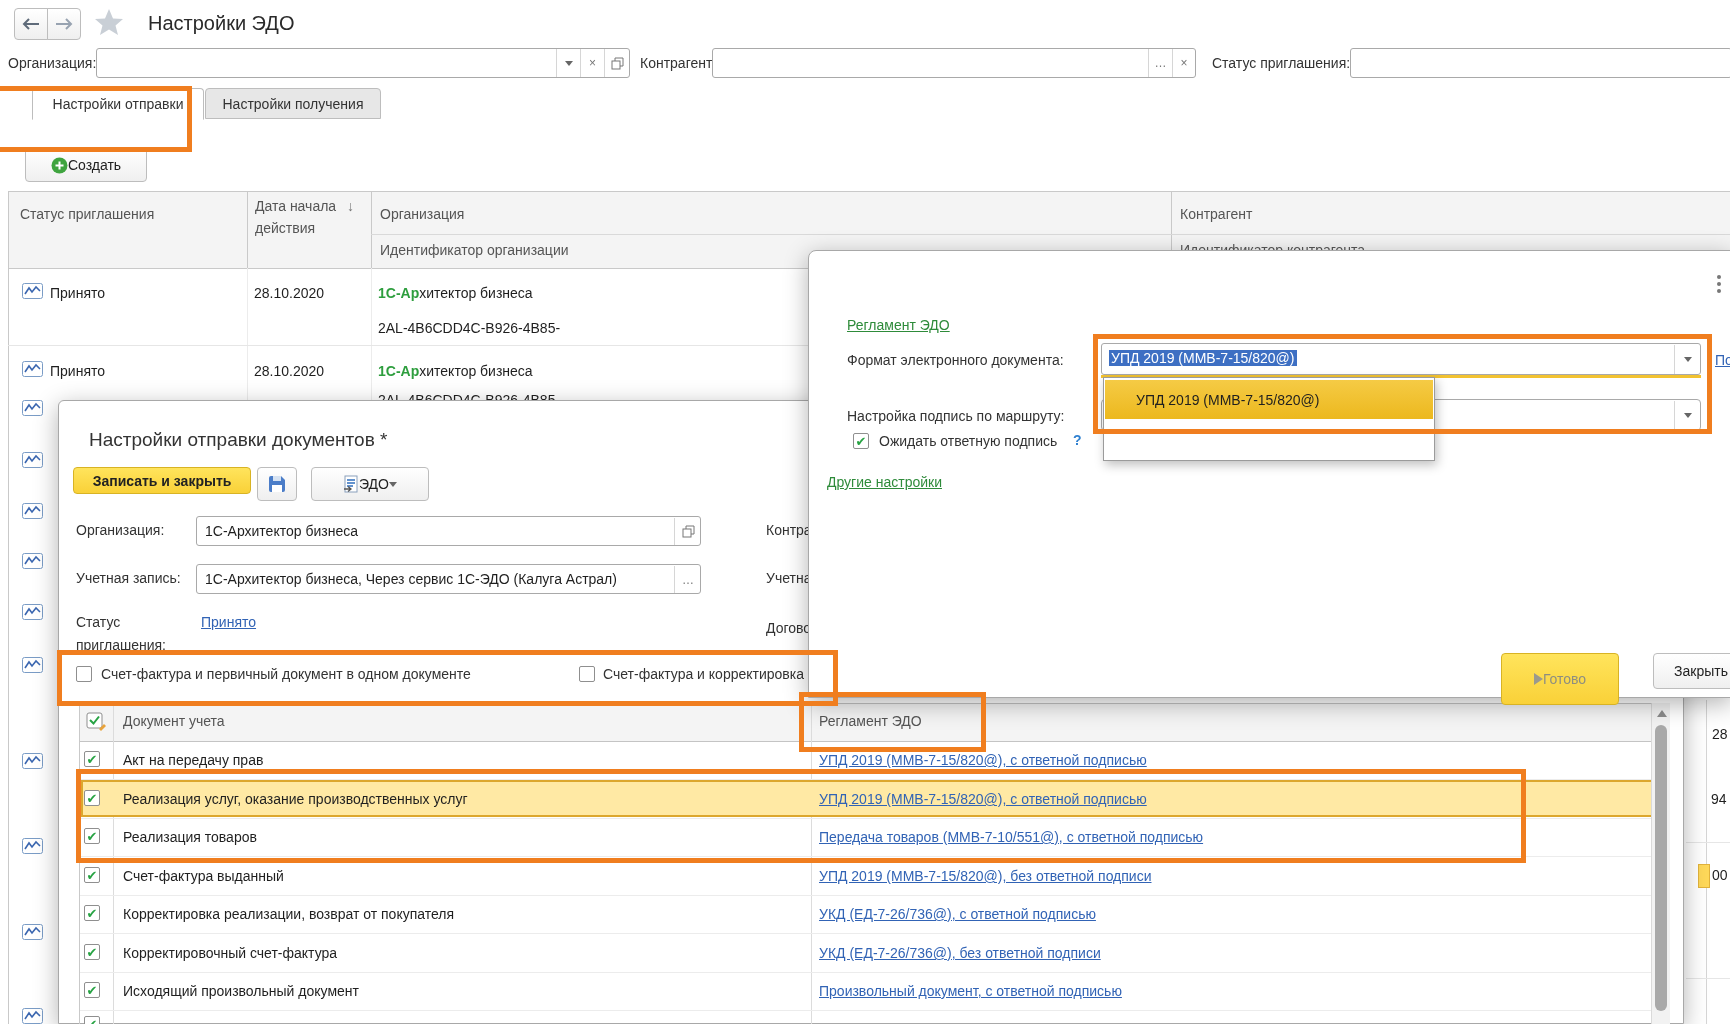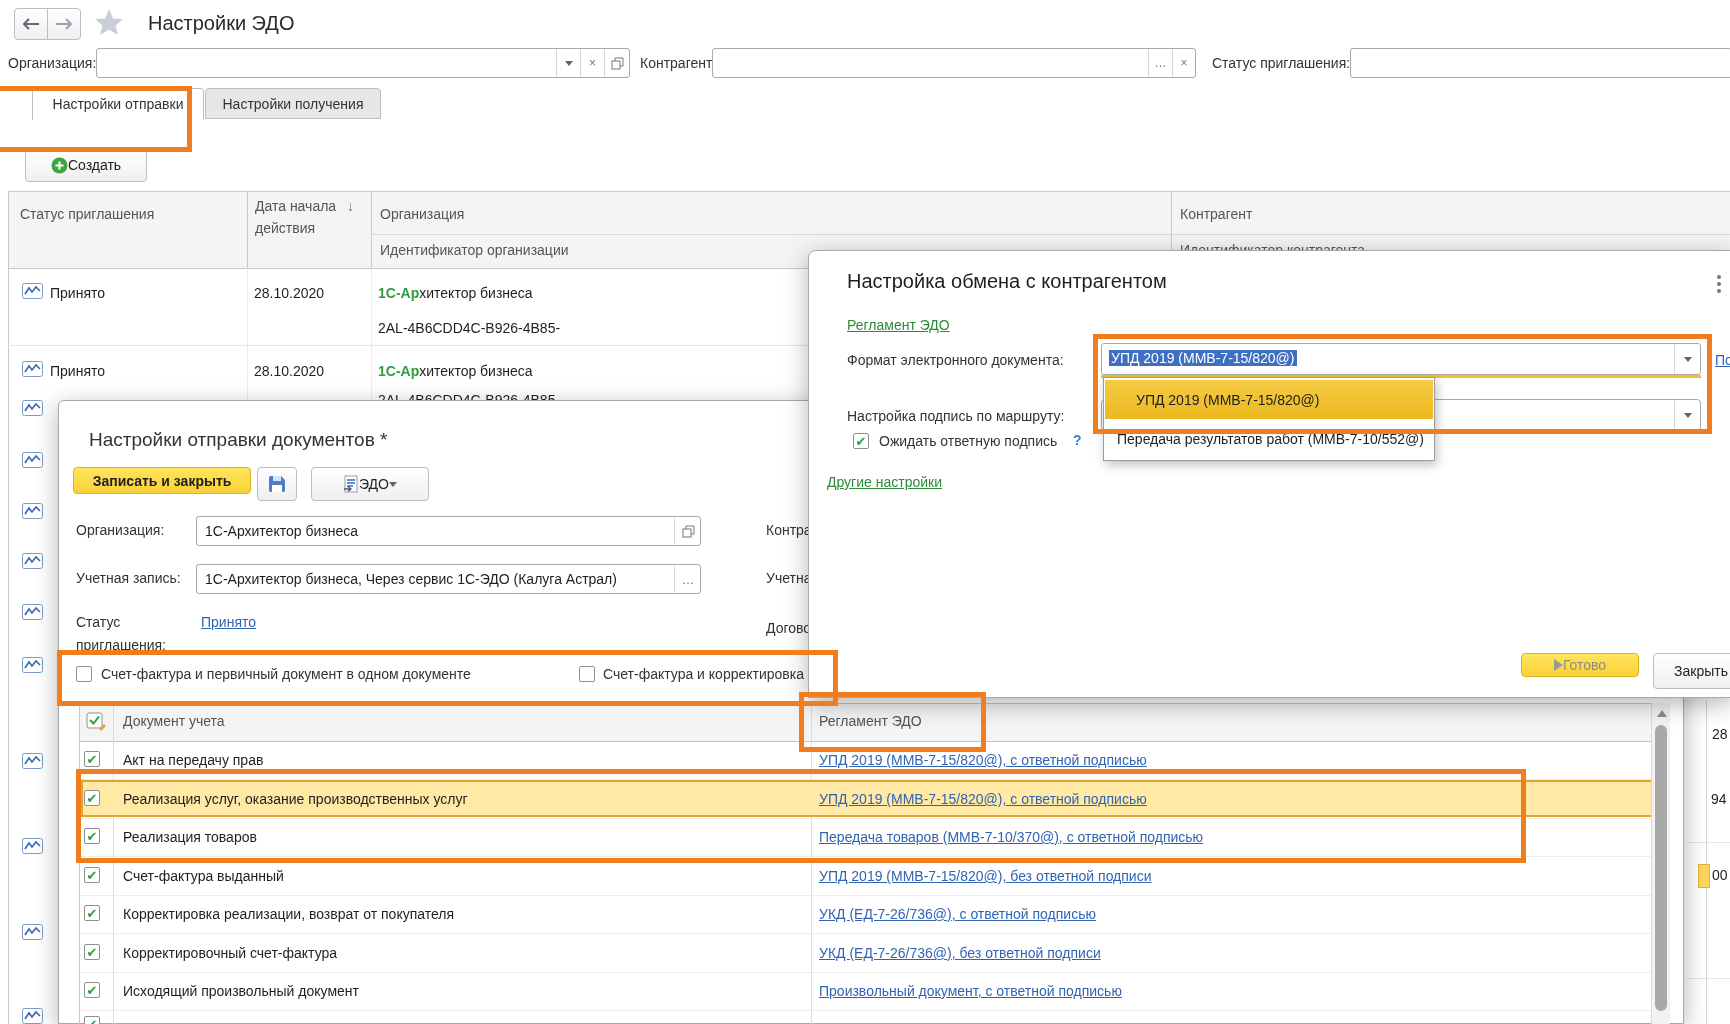--- a/index.html
+++ b/index.html
@@ -277,21 +277,21 @@
       <div class="link" style="left:760px;top:351px;">УПД 2019 (ММВ-7-15/820@), с ответной подписью</div>
     </div>
     <div>
       <div class="cb checked" style="left:25px;top:389px;"></div>
       <div class="cell" style="left:64px;top:390px;">Реализация услуг, оказание производственных услуг</div>
       <div class="link" style="left:760px;top:390px;">УПД 2019 (ММВ-7-15/820@), с ответной подписью</div>
     </div>
     <div>
       <div class="cb checked" style="left:25px;top:427px;"></div>
       <div class="cell" style="left:64px;top:428px;">Реализация товаров</div>
-      <div class="link" style="left:760px;top:428px;">Передача товаров (ММВ-7-10/370@), с ответной подписью</div>
+      <div class="link" style="left:760px;top:428px;">Передача товаров (ММВ-7-10/551@), с ответной подписью</div>
     </div>
     <div>
       <div class="cb checked" style="left:25px;top:466px;"></div>
       <div class="cell" style="left:64px;top:467px;">Счет-фактура выданный</div>
       <div class="link" style="left:760px;top:467px;">УПД 2019 (ММВ-7-15/820@), без ответной подписи</div>
     </div>
     <div>
       <div class="cb checked" style="left:25px;top:504px;"></div>
       <div class="cell" style="left:64px;top:505px;">Корректировка реализации, возврат от покупателя</div>
       <div class="link" style="left:760px;top:505px;">УКД (ЕД-7-26/736@), с ответной подписью</div>
@@ -308,21 +308,20 @@
     </div>
     <div class="cb checked" style="left:25px;top:615px;"></div>
 
     <div class="abs" style="left:1592px;top:302px;width:18px;height:322px;background:#F2F2F2;border-left:1px solid #DADADA;">
       <div class="abs" style="left:5px;top:7px;width:0;height:0;border-left:5px solid transparent;border-right:5px solid transparent;border-bottom:7px solid #8B8B8B;"></div>
       <div class="abs" style="left:3px;top:22px;width:12px;height:286px;background:#A9A9A9;border-radius:6px;"></div>
     </div>
   </div>
 
   <div class="dlg" style="left:808px;top:250px;width:924px;height:448px;border-radius:8px 0 0 0;z-index:20;">
-    <div class="title19" style="left:38px;top:19px;font-size:20px;color:#1f1f1f;">Настройка обмена с контрагентом</div>
     <div class="abs" style="left:906px;top:24px;width:8px;height:22px;">
       <span class="dots" style="left:2px;top:0;"></span>
         <span class="dots" style="left:2px;top:7px;"></span>
         <span class="dots" style="left:2px;top:14px;"></span>
     </div>
 
     <div class="glink" style="left:38px;top:66px;">Регламент ЭДО</div>
 
     <div class="lbl" style="left:38px;top:101px;">Формат электронного документа:</div>
     <div class="input" style="left:292px;top:92px;width:600px;height:32px;">
@@ -340,32 +339,29 @@
       <div class="vline" style="left:572px;top:1px;height:29px;background:#D6D6D6;"></div>
       <div class="smallbtn" style="left:573px;top:1px;width:26px;height:29px;">
           <span class="tri-down"></span>
         </div>
     </div>
 
     <div class="abs" style="left:294px;top:126px;width:332px;height:84px;background:#fff;border:1px solid #9B9B9B;box-shadow:2px 4px 10px rgba(0,0,0,.25);box-sizing:border-box;z-index:5;">
       <div class="abs" style="left:1px;top:2px;width:328px;height:39px;background:linear-gradient(#F5CB45,#ECB81E);display:flex;align-items:center;">
         <span style="margin-left:31px;font-size:14px;color:#1f1f1f;white-space:nowrap;">УПД 2019 (ММВ-7-15/820@)</span>
       </div>
-      <div class="abs" style="left:1px;top:41px;width:328px;height:39px;display:flex;align-items:center;">
-        <span style="margin-left:12px;font-size:14px;color:#1f1f1f;white-space:nowrap;">Передача результатов работ (ММВ-7-10/552@)</span>
-      </div>
     </div>
 
     <div class="cb checked" style="left:44px;top:182px;"></div>
     <div class="lbl" style="left:70px;top:182px;">Ожидать ответную подпись</div>
     <div class="abs" style="left:264px;top:181px;font-size:14px;font-weight:bold;color:#2F80D0;">?</div>
 
     <div class="glink" style="left:18px;top:223px;">Другие настройки</div>
 
-    <div class="btn ybtn" style="left:712px;top:402px;width:118px;height:24px;">
+    <div class="btn ybtn" style="left:692px;top:402px;width:118px;height:52px;">
       <span style="width:0;height:0;border-top:6px solid transparent;border-bottom:6px solid transparent;border-left:9px solid #9A9A8E;"></span>
       <span style="color:#8E8E80;">Готово</span>
     </div>
     <div class="btn" style="left:844px;top:402px;width:96px;height:36px;">
       <span>Закрыть</span>
     </div>
   </div>
 
   <div class="annot" style="left:-6px;top:86px;width:188px;height:56px;"></div>
   <div class="annot" style="left:1093px;top:334px;width:609px;height:90px;"></div>

